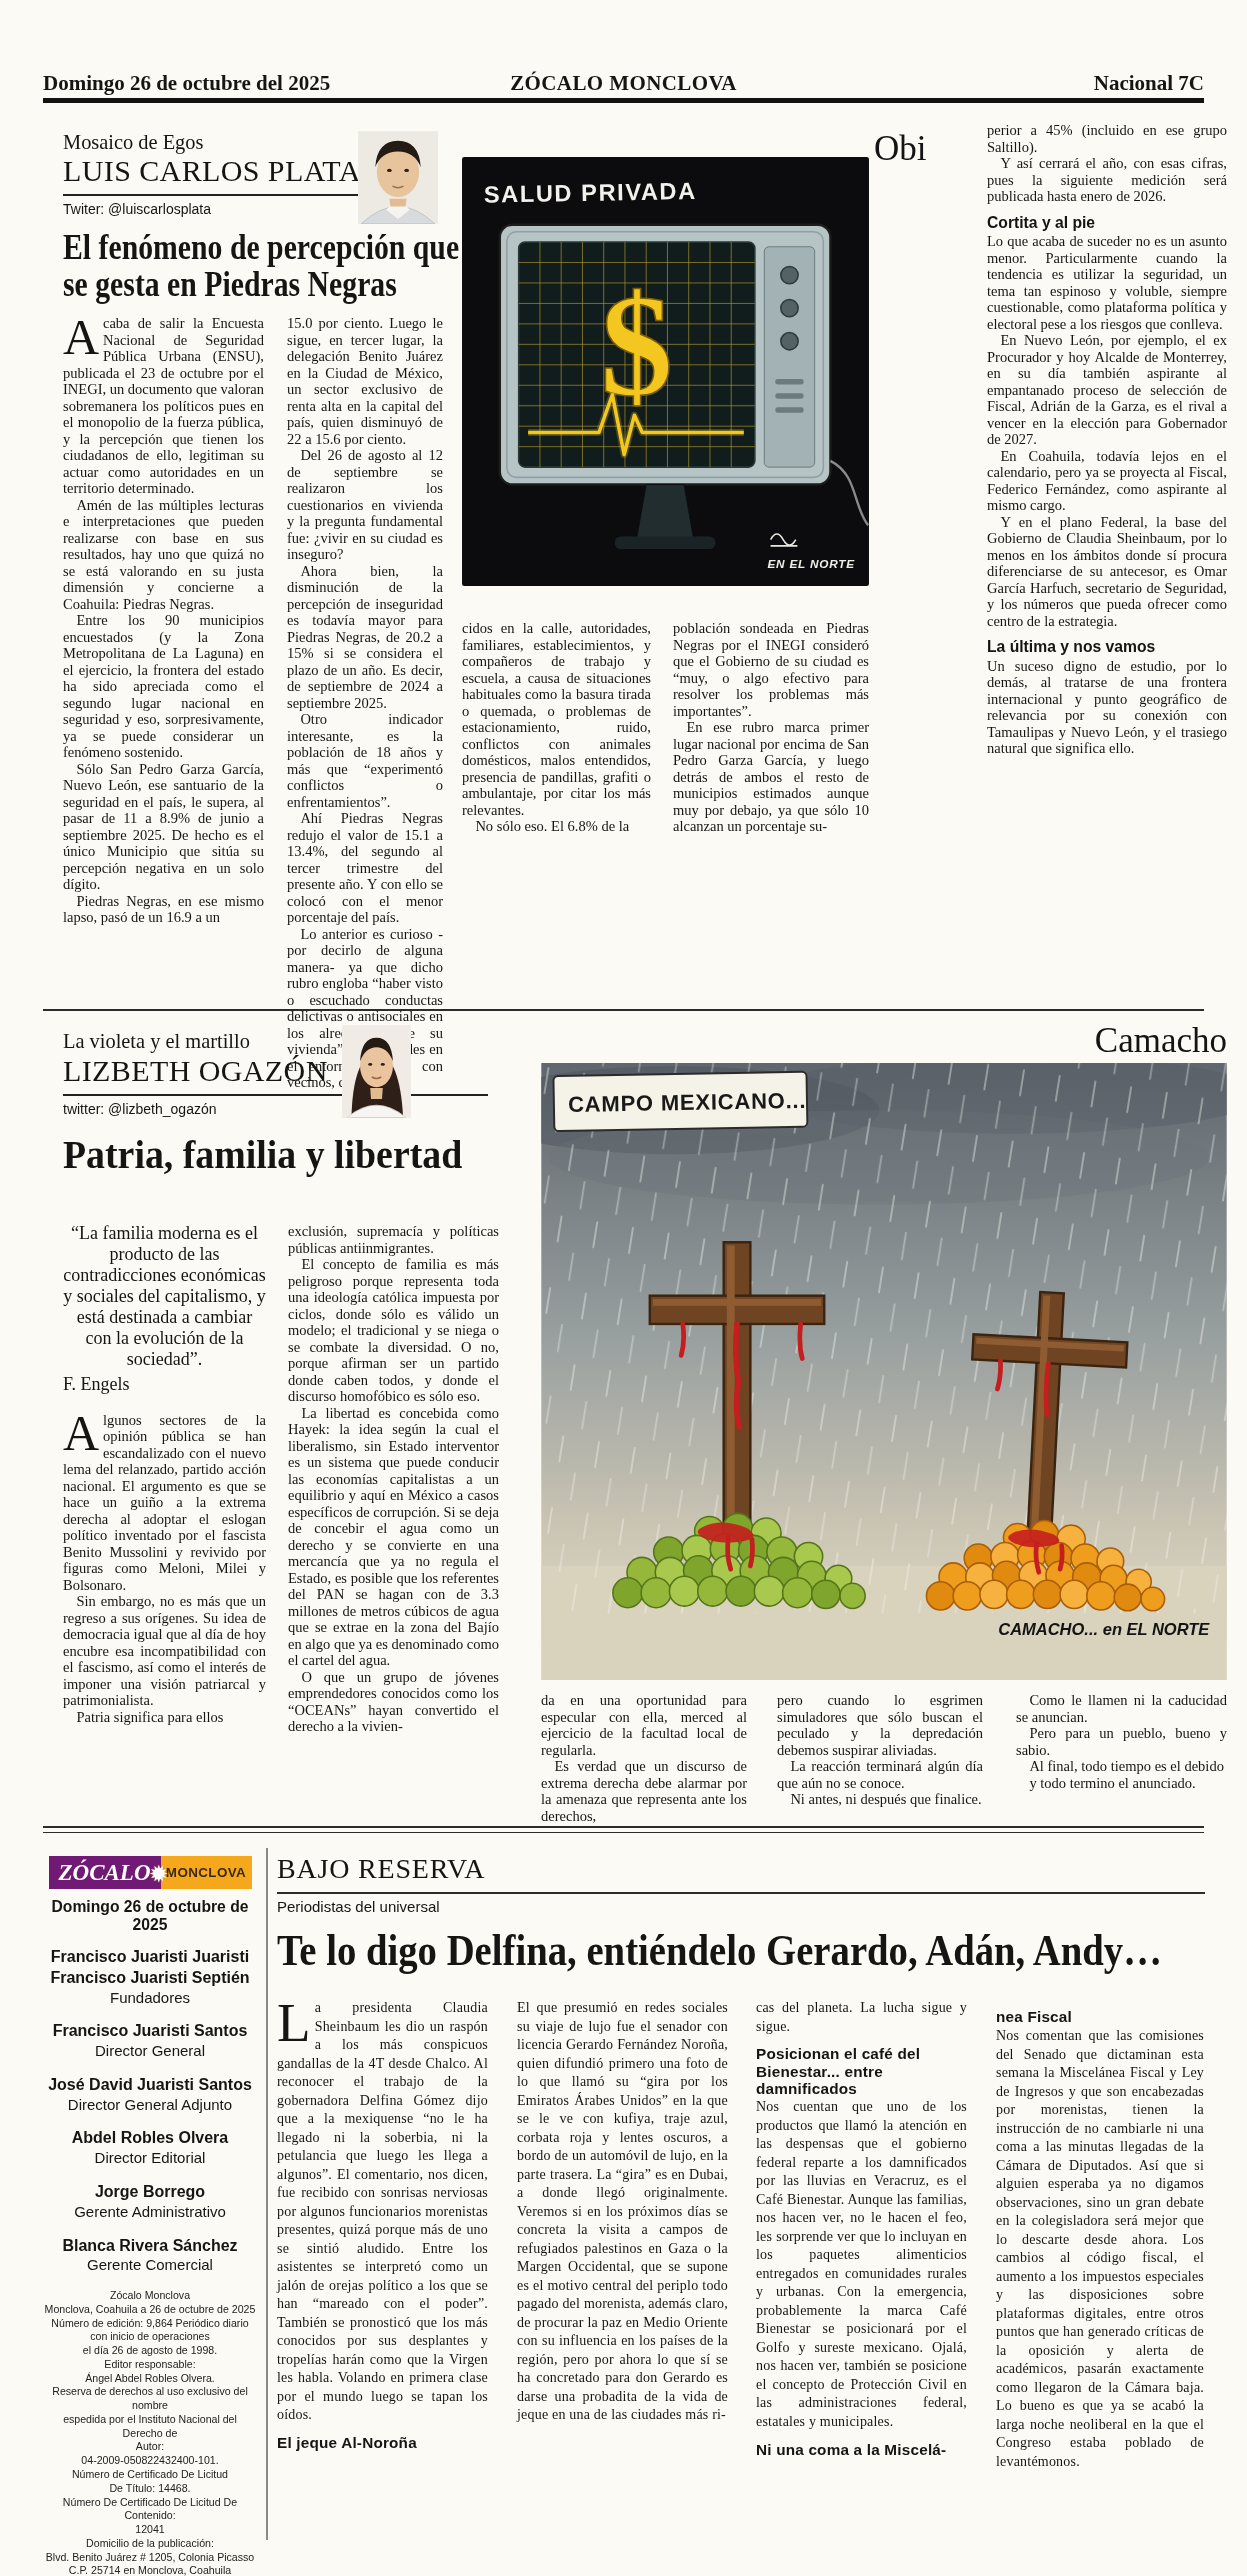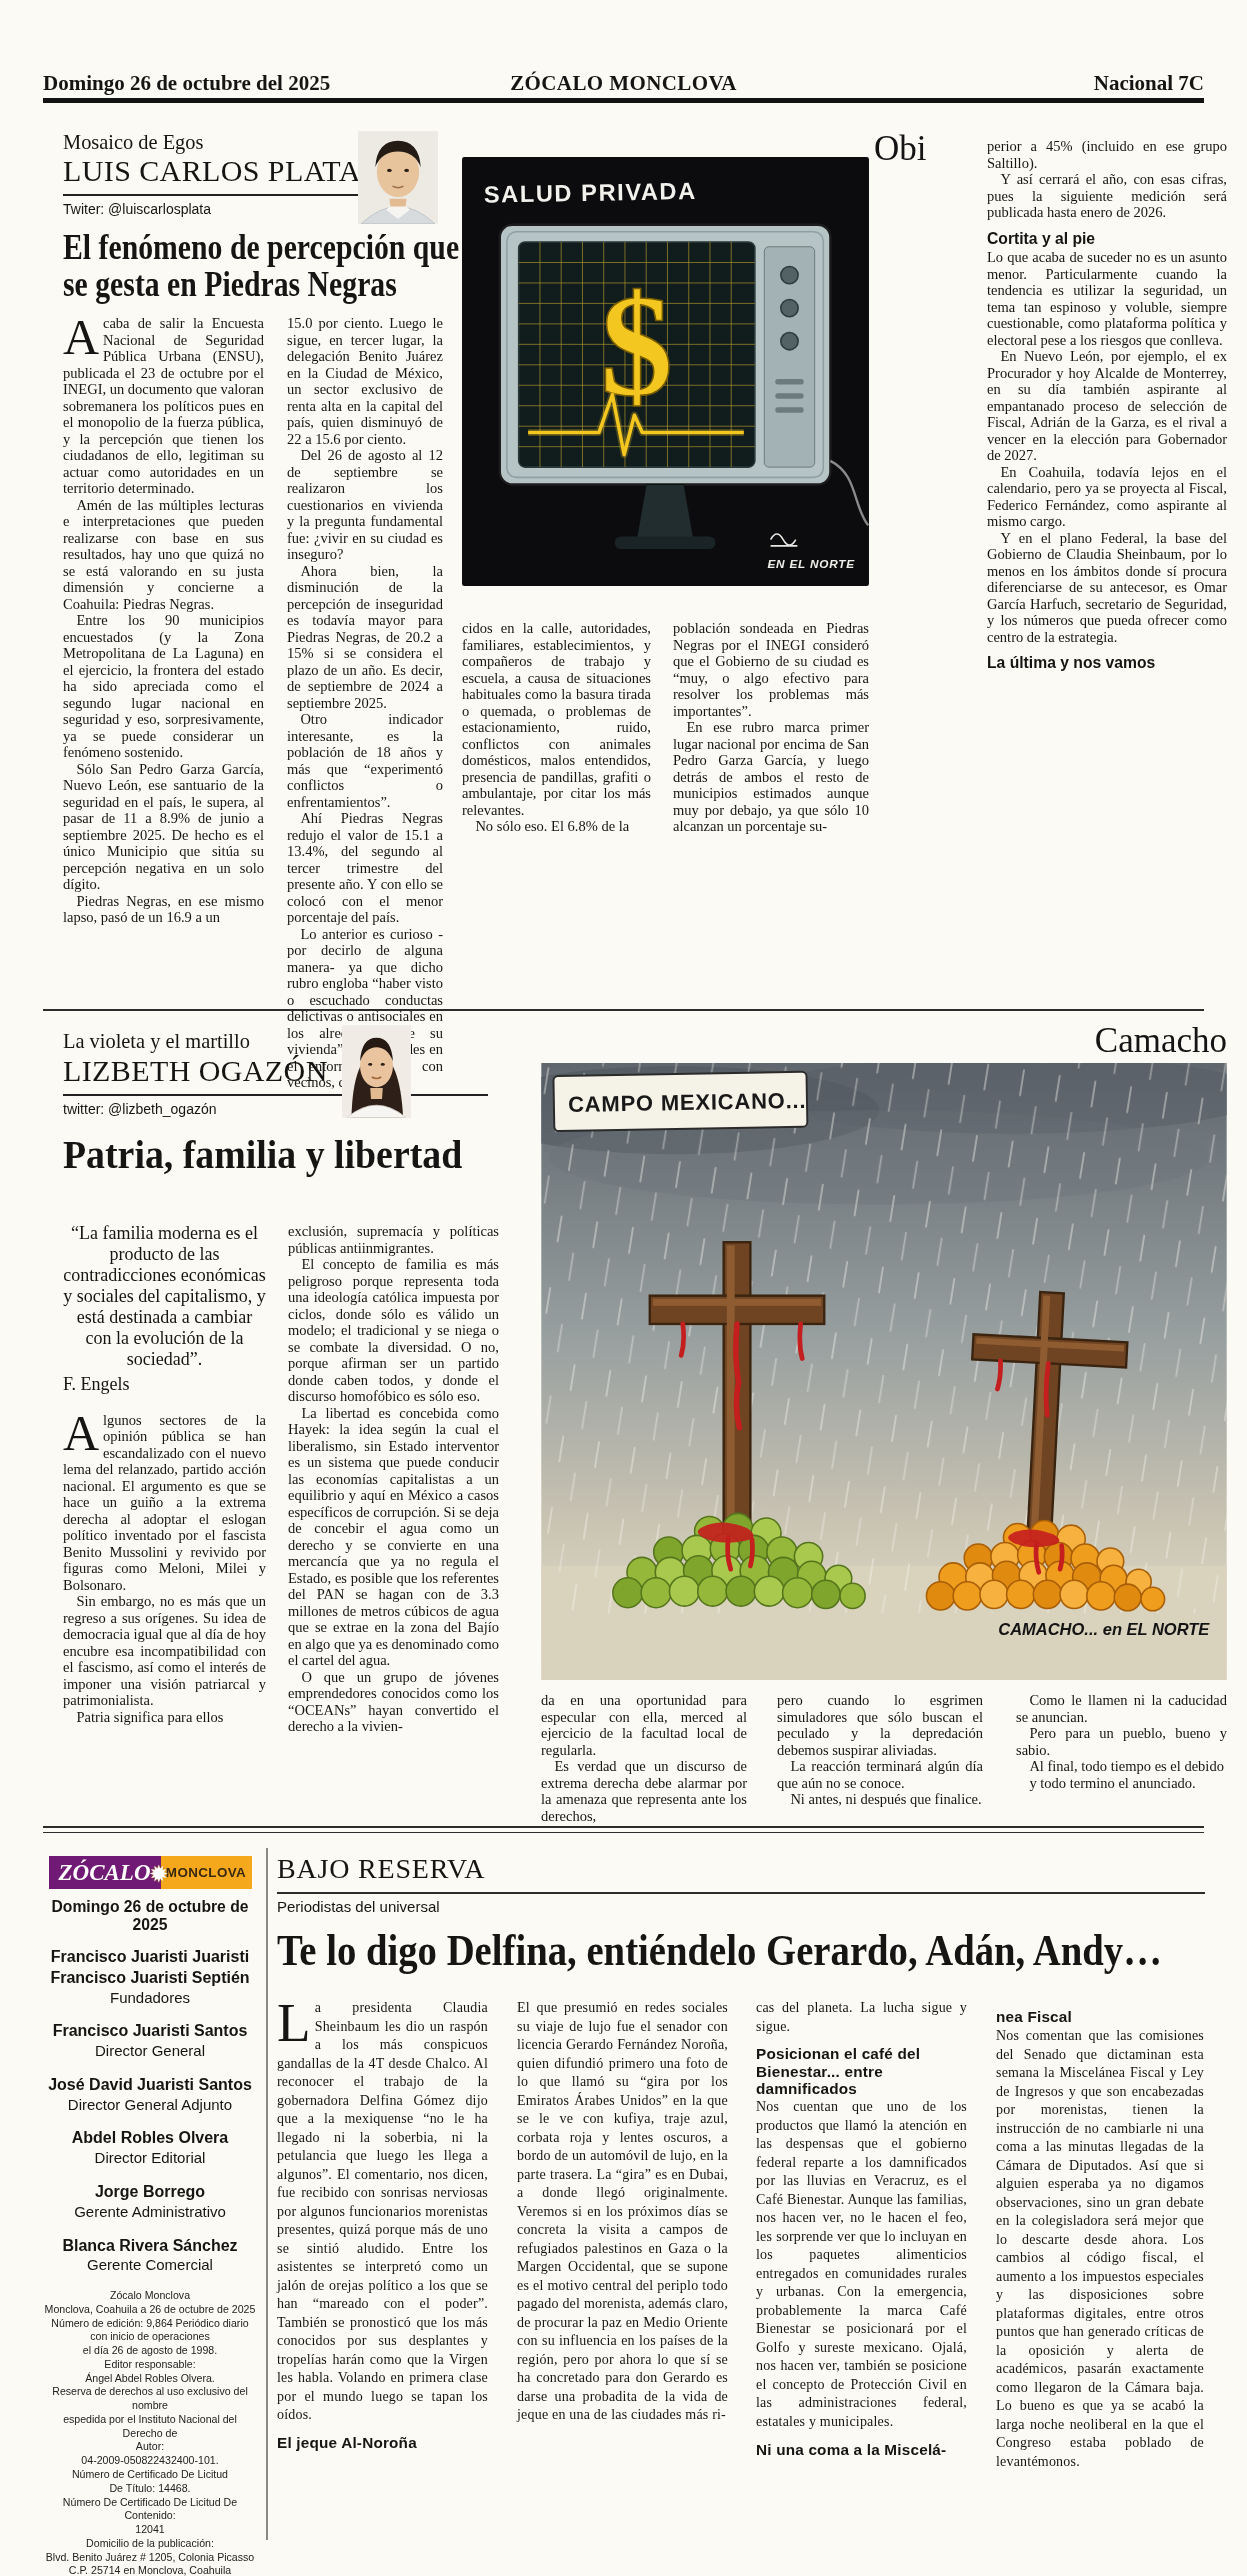--- a/index.html
+++ b/index.html
@@ -110,29 +110,30 @@
       <p class="pt-p">Lo anterior es curioso -por decirlo de alguna manera- ya que dicho rubro engloba “haber visto o escuchado conductas delictivas o antisociales en los alrededores de su vivienda”, incivilidades en el entorno, ya sea con vecinos, descono-</p>
     </div>
   <div class="col" style="left:462px;top:620px;width:189px;">
       <p class="pt-cont">cidos en la calle, autoridades, familiares, establecimientos, y compañeros de trabajo y escuela, a causa de situaciones habituales como la basura tirada o quemada, o problemas de estacionamiento, ruido, conflictos con animales domésticos, malos entendidos, presencia de pandillas, grafiti o ambulantaje, por citar los más relevantes.</p>
       <p class="pt-p">No sólo eso. El 6.8% de la</p>
     </div>
   <div class="col" style="left:673px;top:620px;width:196px;">
       <p class="pt-cont">población sondeada en Piedras Negras por el INEGI consideró que el Gobierno de su ciudad es “muy, o algo efectivo para resolver los problemas más importantes”.</p>
       <p class="pt-p">En ese rubro marca primer lugar nacional por encima de San Pedro Garza García, y luego detrás de ambos el resto de municipios estimados aunque muy por debajo, ya que sólo 10 alcanzan un porcentaje su-</p>
     </div>
-  <div class="col" style="left:987px;top:138px;width:240px;">
+  <div class="col" style="left:987px;top:122px;width:240px;">
       <p class="pt-cont">perior a 45% (incluido en ese grupo Saltillo).</p>
       <p class="pt-p">Y así cerrará el año, con esas cifras, pues la siguiente medición será publicada hasta enero de 2026.</p>
       <p class="pt-sub">Cortita y al pie</p>
       <p class="pt-cont">Lo que acaba de suceder no es un asunto menor. Particularmente cuando la tendencia es utilizar la seguridad, un tema tan espinoso y voluble, siempre cuestionable, como plataforma política y electoral pese a los riesgos que conlleva.</p>
       <p class="pt-p">En Nuevo León, por ejemplo, el ex Procurador y hoy Alcalde de Monterrey, en su día también aspirante al empantanado proceso de selección de Fiscal, Adrián de la Garza, es el rival a vencer en la elección para Gobernador de 2027.</p>
       <p class="pt-p">En Coahuila, todavía lejos en el calendario, pero ya se proyecta al Fiscal, Federico Fernández, como aspirante al mismo cargo.</p>
       <p class="pt-p">Y en el plano Federal, la base del Gobierno de Claudia Sheinbaum, por lo menos en los ámbitos donde sí procura diferenciarse de su antecesor, es Omar García Harfuch, secretario de Seguridad, y los números que pueda ofrecer como centro de la estrategia.</p>
       <p class="pt-sub">La última y nos vamos</p>
+      <p class="pt-cont">Un suceso digno de estudio, por lo demás, al tratarse de una frontera internacional y punto geográfico de relevancia por su conexión con Tamaulipas y Nuevo León, y el trasiego natural que significa ello.</p>
     </div>
 
   <div class="abs credit" style="left:874px;top:129px;">Obi</div>
   <div class="abs" style="left:462px;top:157px;">
     <svg width="407" height="429" viewBox="0 0 517 545">
       <rect width="517" height="545" rx="3" fill="#0c0c0e"></rect>
       <text x="28" y="58" transform="rotate(-1 28 58)" font-family="Liberation Sans, sans-serif" font-weight="bold" font-size="30" letter-spacing="2" fill="#f2f1ec">SALUD PRIVADA</text>
       <g transform="translate(48,86)">
         <rect x="0" y="0" width="420" height="330" rx="16" fill="#b6c4c6" stroke="#1c1c1c" stroke-width="3"></rect>
         <rect x="9" y="9" width="402" height="312" rx="12" fill="none" stroke="#8fa0a2" stroke-width="2"></rect>

